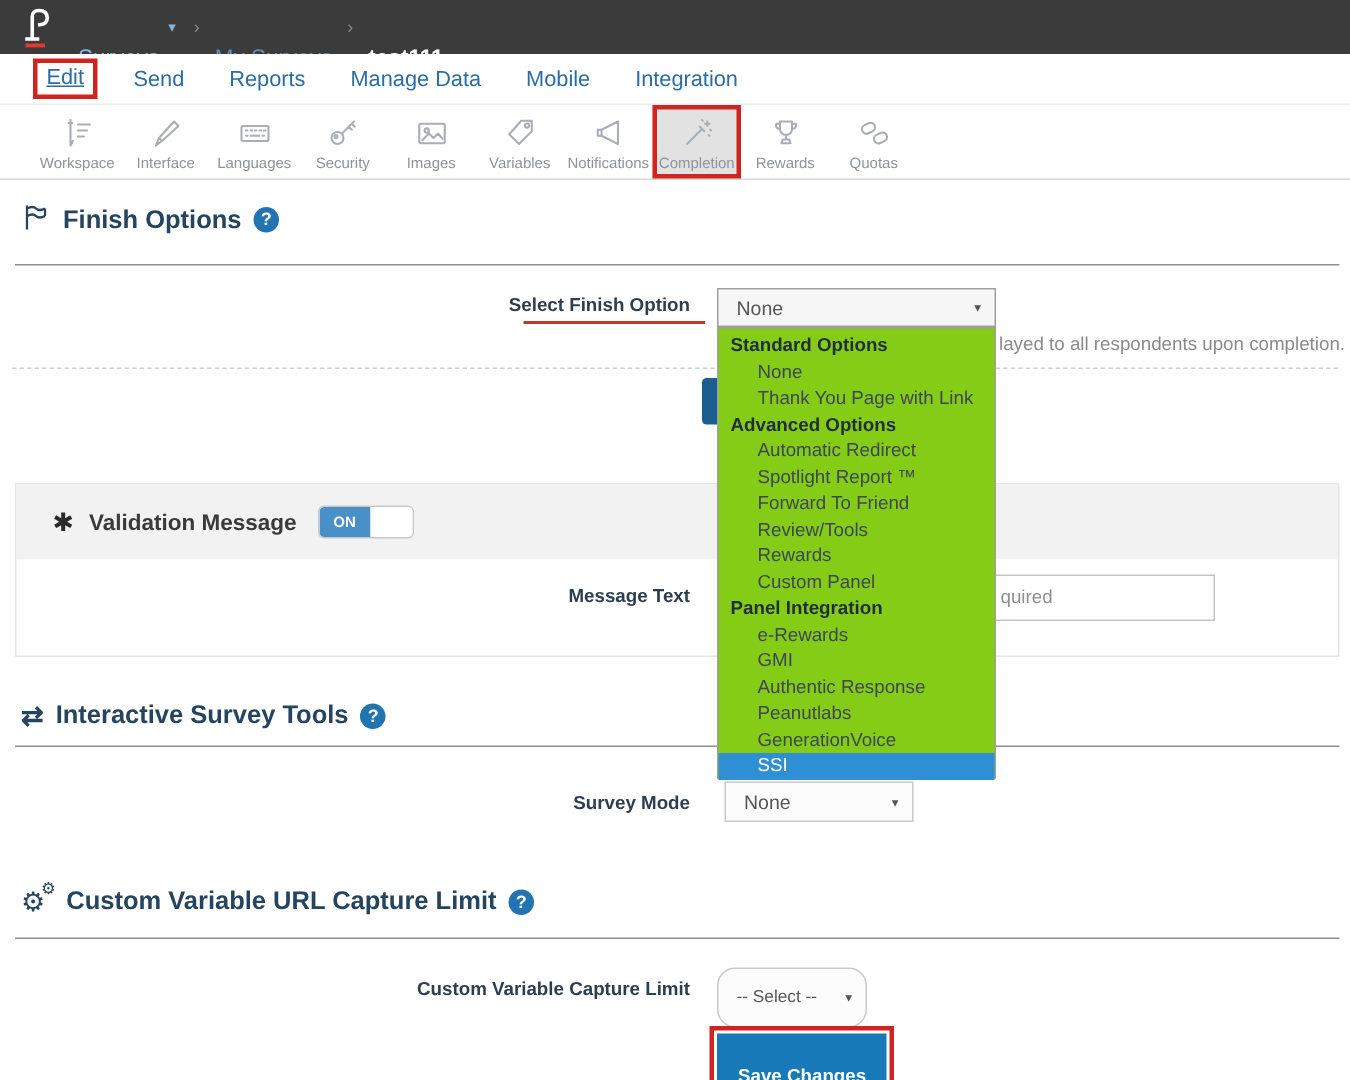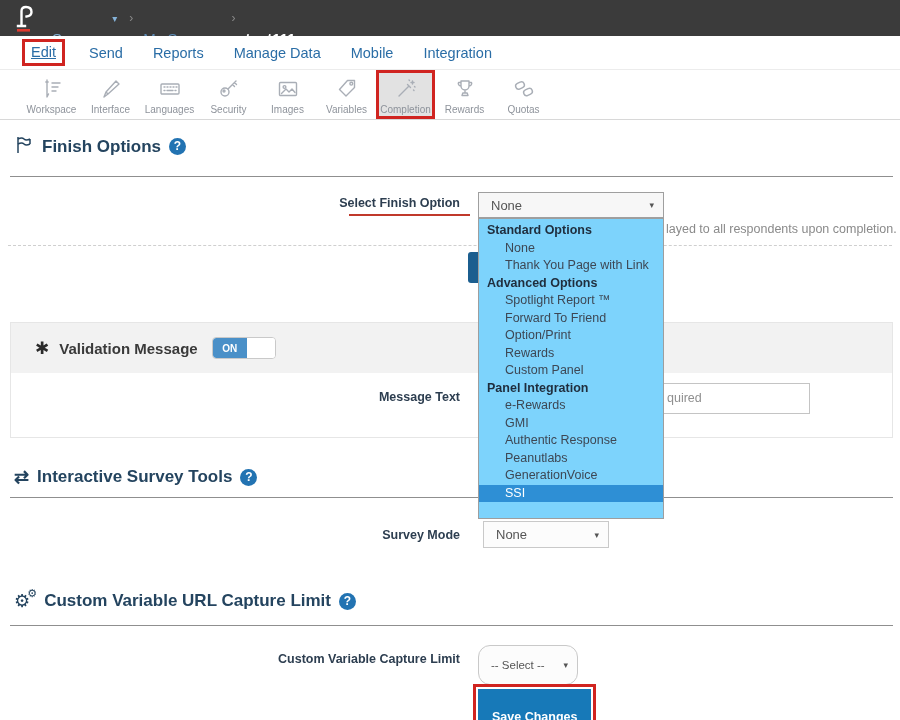--- a/index.html
+++ b/index.html
@@ -44,21 +44,21 @@
   .selectbox { position:absolute; background:#f7f7f7; border:1px solid #9f9f9f; display:flex; align-items:center; cursor:pointer; }
   .selectbox .sval { font-size:13px; color:#555; padding-left:12px; flex:1; }
   .selectbox .arrow { font-size:9px; color:#555; padding-right:9px; }
   .selectbox.light { background:#fcfcfc; border-color:#c9c9c9; }
 
   .hint-text { position:absolute; font-size:12.5px; color:#8a8a8a; white-space:nowrap; }
   .dashed { position:absolute; left:8px; width:884px; border-top:1px dashed #cfcfcf; z-index:1; }
   .sliver { position:absolute; left:468px; top:252px; width:18px; height:31px; background:#1b5e8f; border-radius:3px; z-index:2; cursor:pointer; }
 
   
-  .ddlist { position:absolute; left:478px; top:218px; width:186px; height:301px; background:#7dd3fc; border:1px solid #9e9e9e; z-index:10; font-size:12.5px; padding-top:3px; }
+  .ddlist { position:absolute; left:478px; top:218px; width:186px; height:301px; background:#84cc16; border:1px solid #9e9e9e; z-index:10; font-size:12.5px; padding-top:3px; }
   .ddrow { height:17.5px; line-height:17.5px; white-space:nowrap; cursor:pointer; color:#3d4754; padding-left:26px; }
   .ddrow.group { font-weight:bold; color:#1f2d3d; padding-left:8px; cursor:default; }
   .ddrow.selected { background:#2e8fd5; color:#fff; }
 
   
   .valsect { position:absolute; left:10px; top:322px; width:883px; height:116px; border:1px solid #e6e6e6; background:#fff; }
   .valhead { height:50px; background:#f2f2f2; display:flex; align-items:center; padding-left:24px; gap:10px; }
   .valhead .ast { color:#2b2b2b; font-size:17px; }
   .valhead .vtitle { color:#3a3a3a; font-size:15px; font-weight:bold; }
   .toggle { width:64px; height:22px; border:1px solid #c9c9c9; border-radius:4px; background:#fff; display:flex; cursor:pointer; overflow:hidden; margin-left:4px; }
@@ -152,20 +152,28 @@
     </div>
     <div class="tool">
       <span class="glyph">
         <svg width="24" height="24" viewBox="0 0 24 24">
             <path d="M12.5 3.5 H19.5 V10.5 L11 19 L4.5 12.5 Z"></path>
             <circle cx="16.3" cy="6.7" r="1.4"></circle>
           </svg>
       </span>
       <span class="tlabel">Variables</span>
     </div>
+    <div class="tool">
+      <span class="glyph">
+        <svg width="24" height="24" viewBox="0 0 24 24">
+            <path d="M18 4 L7 9.5 V13.5 L18 19 Z M7 9.5 H4.5 V13.5 H7 M18 4 V19"></path>
+          </svg>
+      </span>
+      <span class="tlabel">Notifications</span>
+    </div>
     <div class="tool active">
       <span class="glyph">
         <svg width="24" height="24" viewBox="0 0 24 24">
             <path d="M5 19 L15 9 M13.5 7.5 L16.5 10.5"></path>
             <path d="M18.5 4 V7 M17 5.5 H20 M20.5 9.5 L21 10 M15 3 L15.5 3.5 M19.5 13 L20 13.5"></path>
           </svg>
       </span>
       <span class="tlabel">Completion</span>
     </div>
     <div class="tool">
@@ -209,23 +217,24 @@
 
   <div class="hint-text" style="left:666px; top:222px;">layed to all respondents upon completion.</div>
   <div class="dashed" style="top:245px;"></div>
   <div class="sliver"></div>
 
   <div class="ddlist">
     <div class="ddrow group">Standard Options</div>
     <div class="ddrow">None</div>
     <div class="ddrow">Thank You Page with Link</div>
     <div class="ddrow group">Advanced Options</div>
+    <div class="ddrow">Automatic Redirect</div>
     <div class="ddrow">Spotlight Report ™</div>
     <div class="ddrow">Forward To Friend</div>
-    <div class="ddrow">Option/Print</div>
+    <div class="ddrow">Review/Tools</div>
     <div class="ddrow">Rewards</div>
     <div class="ddrow">Custom Panel</div>
     <div class="ddrow group">Panel Integration</div>
     <div class="ddrow">e-Rewards</div>
     <div class="ddrow">GMI</div>
     <div class="ddrow">Authentic Response</div>
     <div class="ddrow">Peanutlabs</div>
     <div class="ddrow">GenerationVoice</div>
     <div class="ddrow selected">SSI</div>
   </div>

